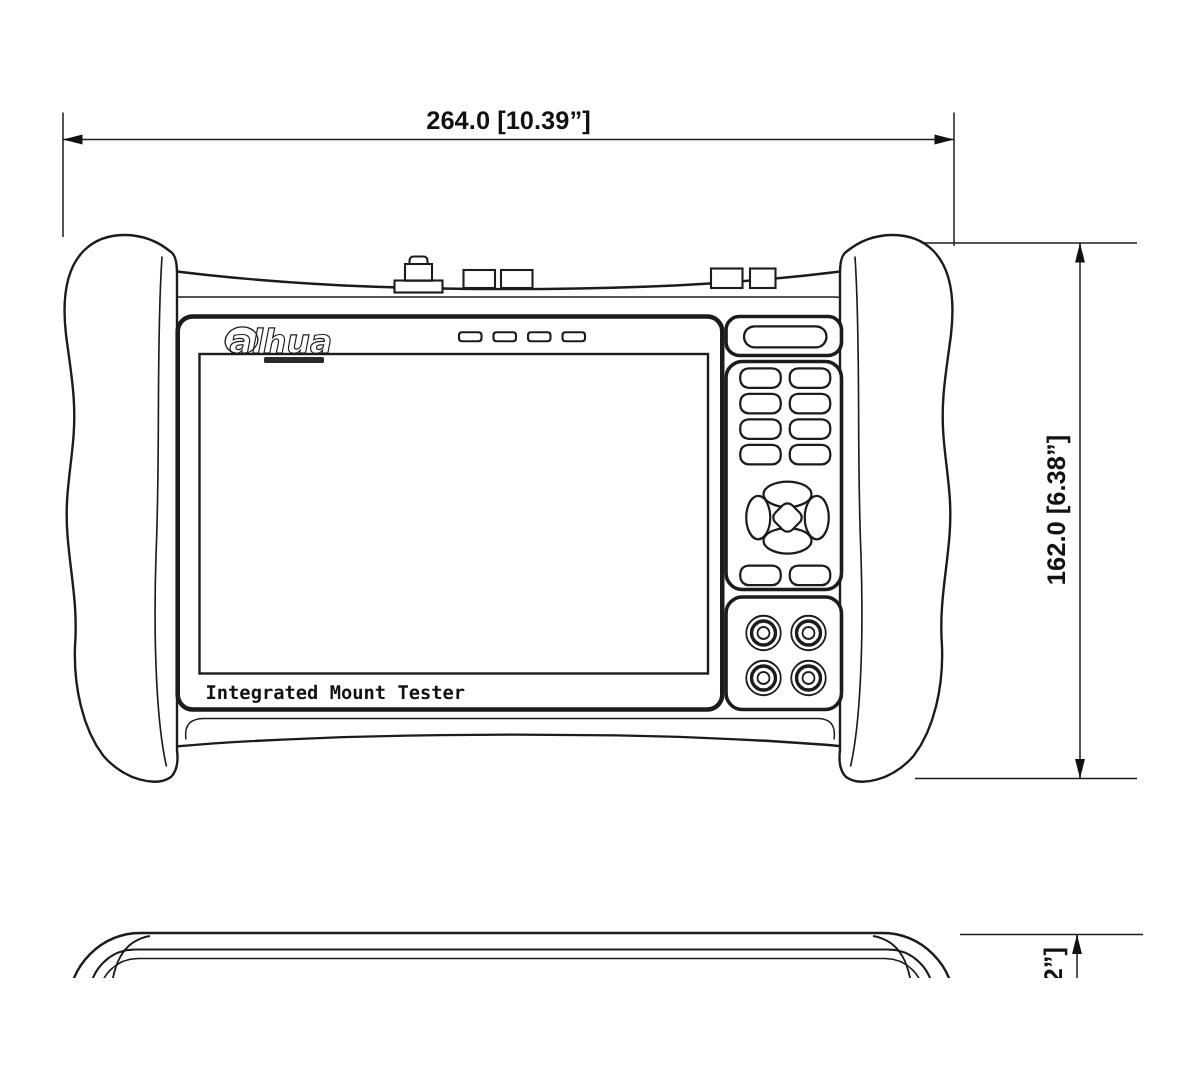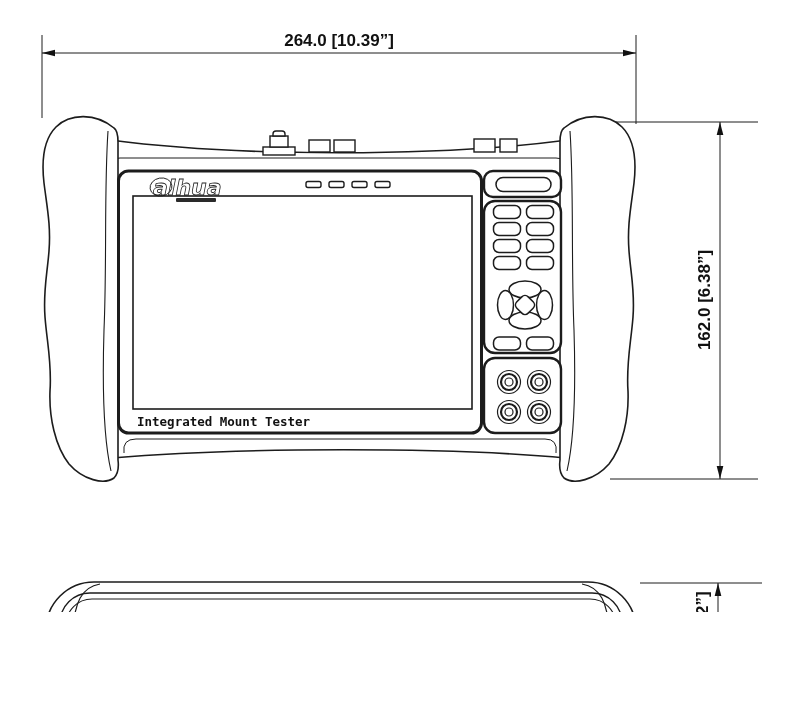--- a/index.html
+++ b/index.html
@@ -1,17 +1,17 @@
 <!DOCTYPE html>
 <html><head>
 <meta charset="utf-8">
 <style>
   html,body{margin:0;padding:0;background:#ffffff;}
   .canvas{position:relative;width:792px;height:612px;background:#fff;overflow:hidden;
-          font-family:"Liberation Sans", sans-serif;}
+          font-family:"Liberation Sans", sans-serif;margin-top:40px;}
   svg{position:absolute;left:0;top:0;}
   .ln{stroke:#1c1c1c;fill:none;}
   .thin{stroke-width:1;}
   .med{stroke-width:1.6;}
   .thick{stroke-width:3;}
   .panel{stroke-width:2.4;}
   .wfill{fill:#ffffff;stroke:#1c1c1c;}
   .dimtxt{font-family:"Liberation Sans", sans-serif;font-size:17px;font-weight:bold;fill:#111;}
   .modeltxt{font-family:"DejaVu Sans Mono", monospace;font-size:12.5px;font-weight:bold;fill:#111;}
   .logotxt{font-family:"DejaVu Sans", sans-serif;font-size:22px;font-weight:bold;font-style:italic;

